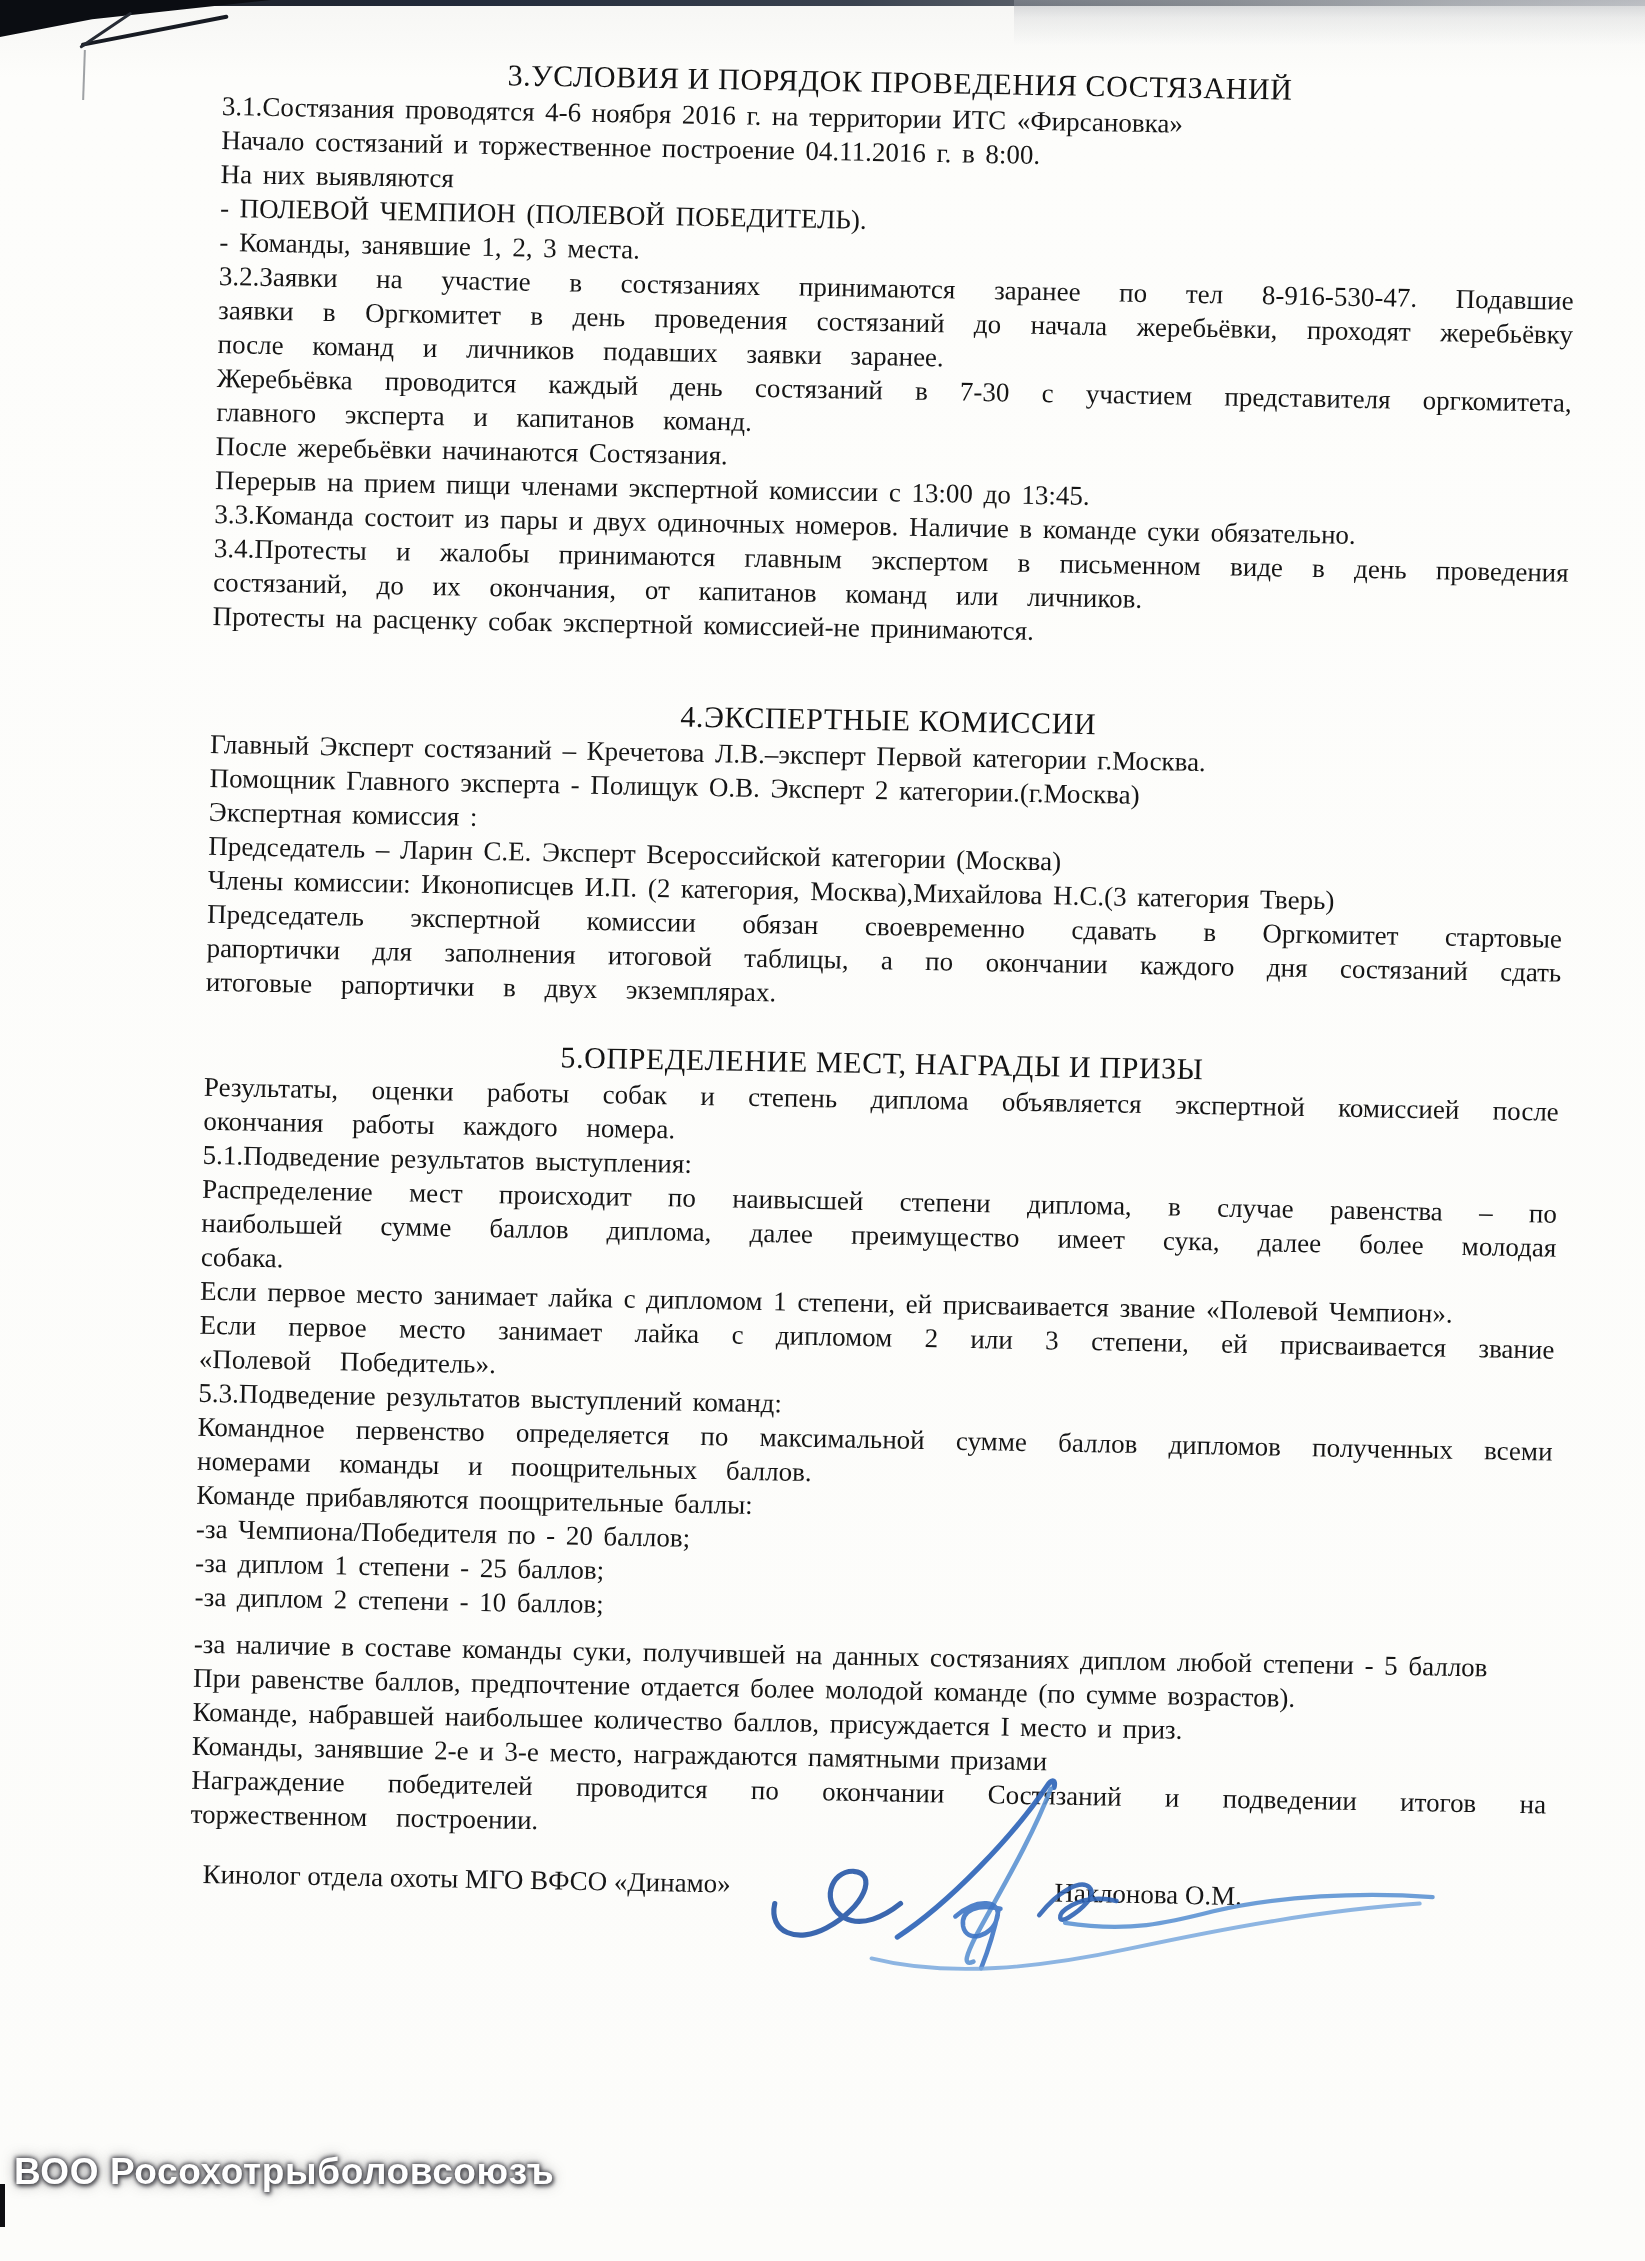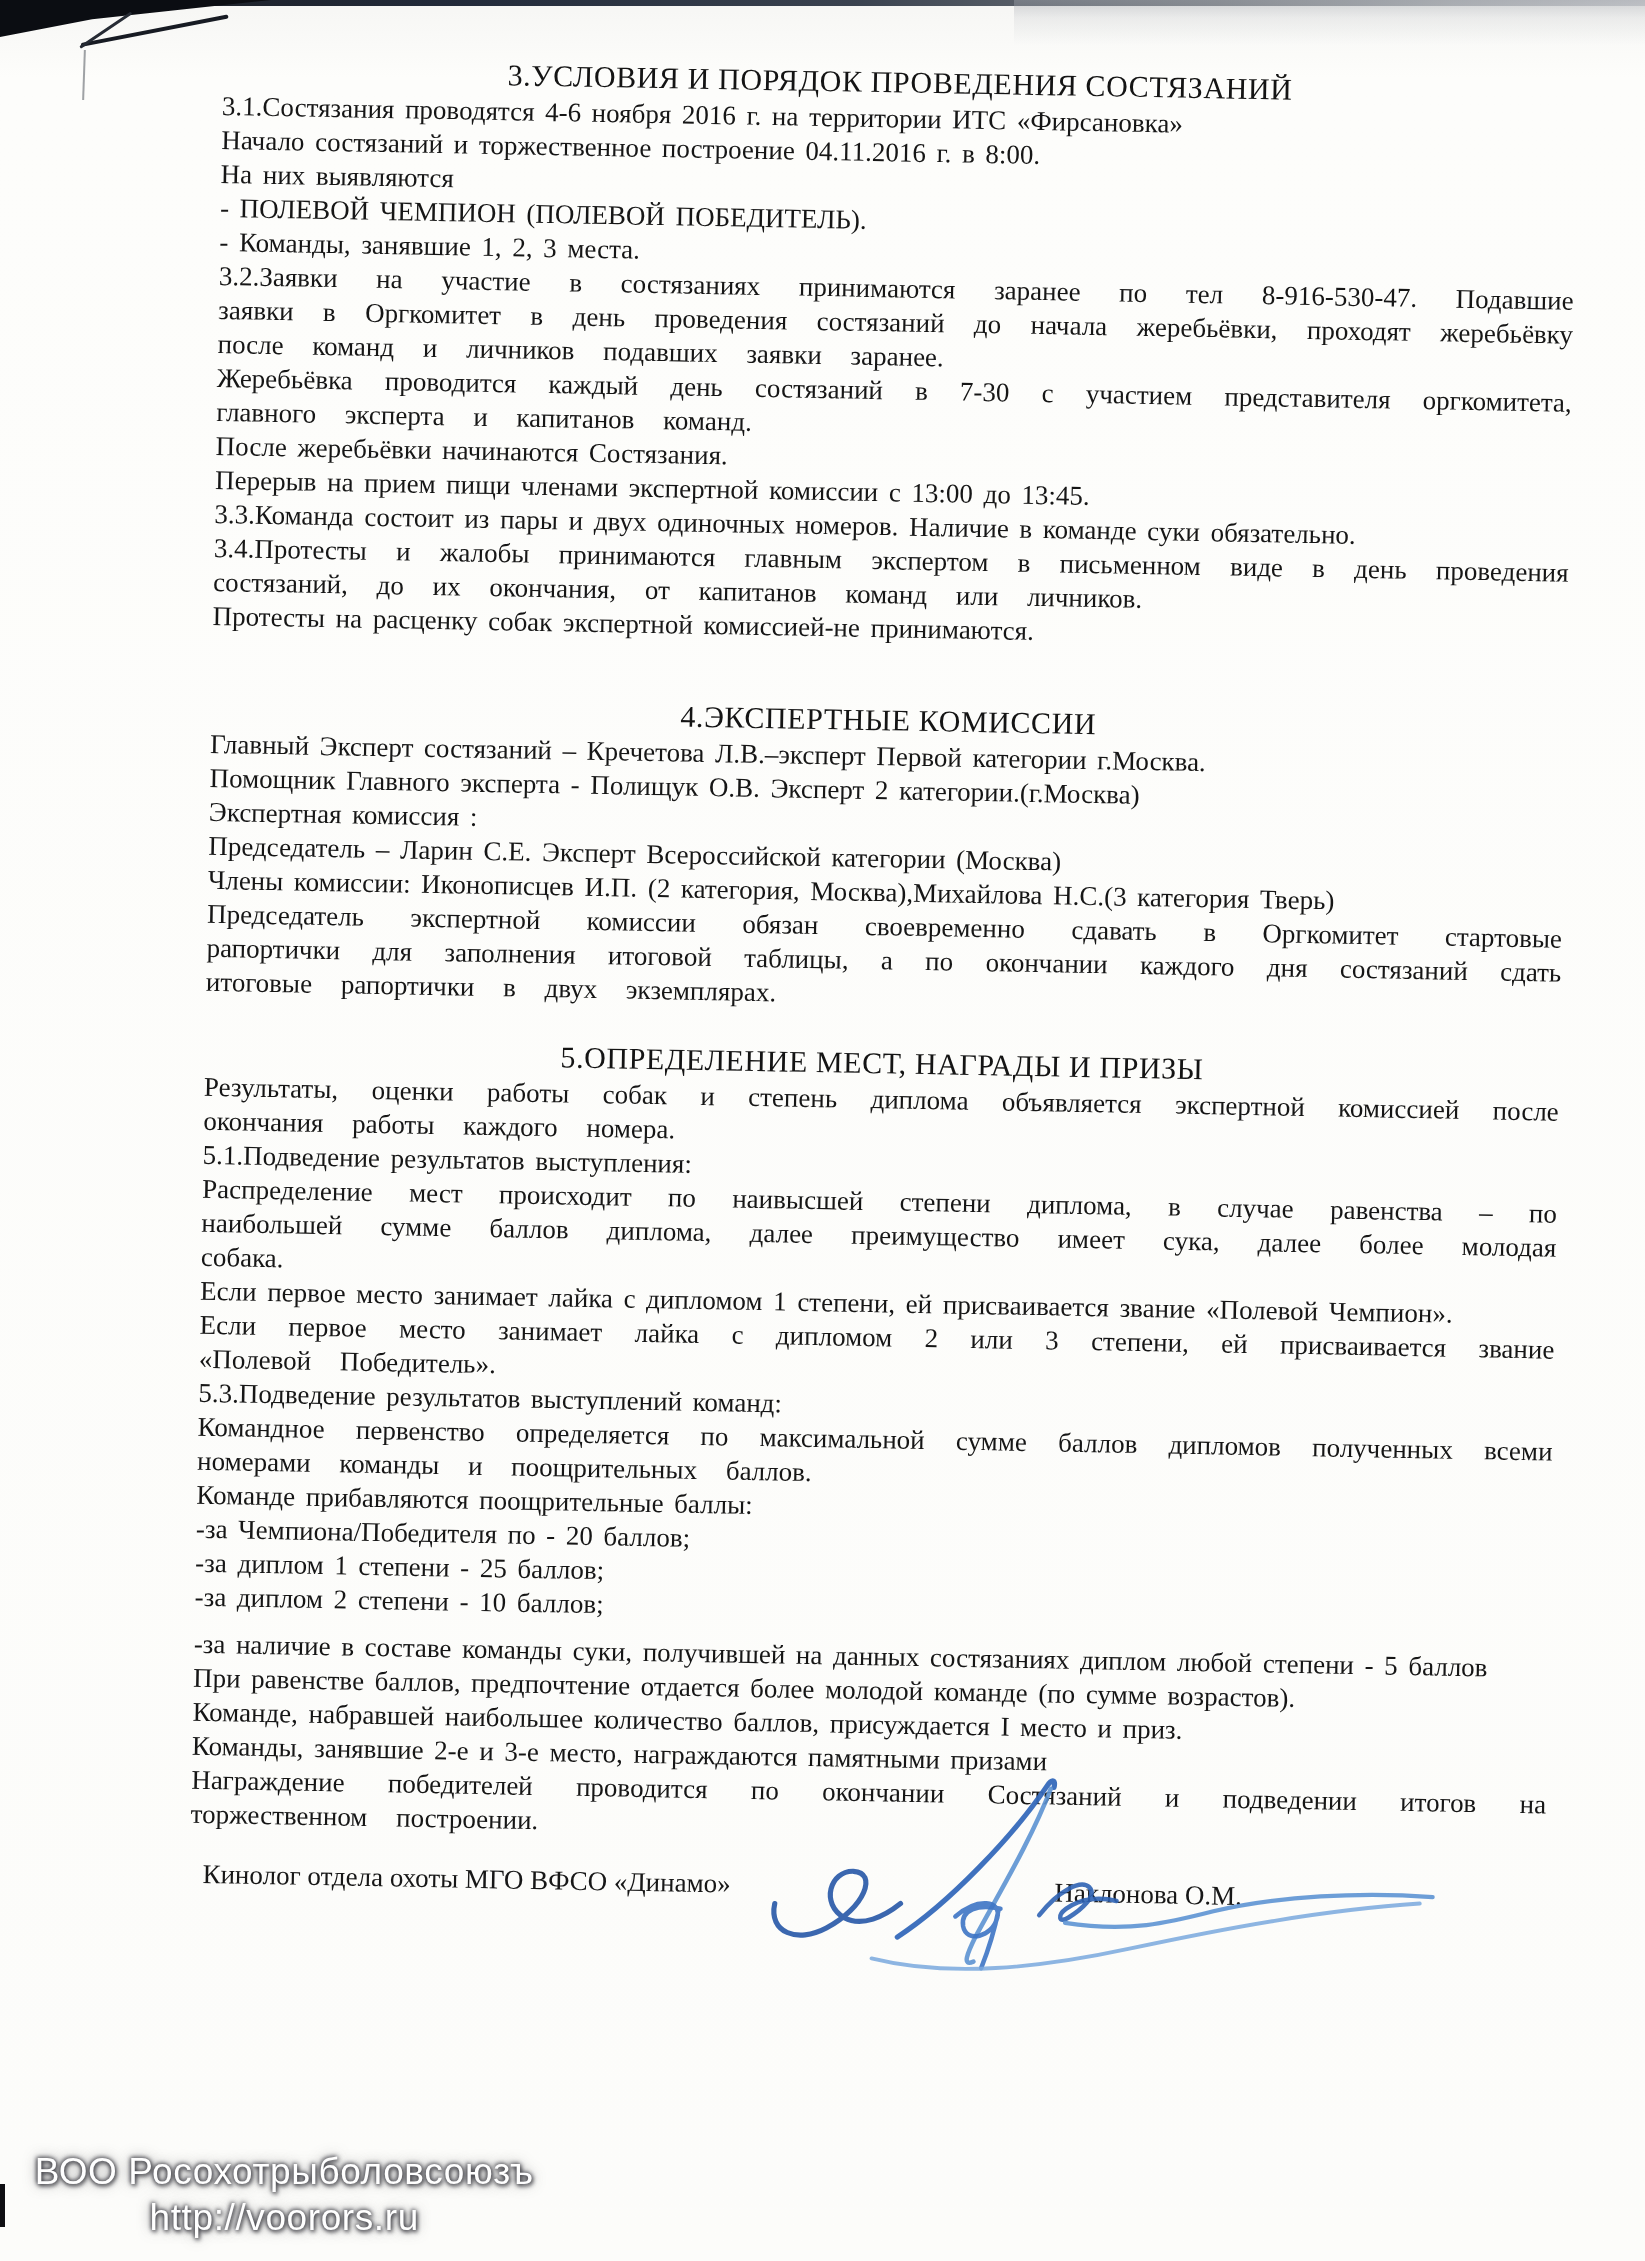--- a/index.html
+++ b/index.html
@@ -83,21 +83,21 @@
   
   .signature-svg{
     position:absolute;left:678px;top:1710px;width:774px;height:271px;
   }
 
   
   .watermark{
     position:absolute;left:9.7px;top:2149px;width:549px;
     text-align:center;
     font-family:"Liberation Sans","DejaVu Sans",sans-serif;
-    font-weight:400;font-size:37px;line-height:46px;
+    font-weight:700;font-size:37px;line-height:46px;
     letter-spacing:0.6px;
     color:#ffffff;
     text-shadow:0 0 5.8px rgba(62,62,68,.95),
                 0 0 13px rgba(72,72,78,.65),
                 1.3px 1.9px 4.5px rgba(45,45,50,.85),
                -1.3px -1.3px 3.9px rgba(90,90,96,.55);
   }
 </style>
 </head>
 <body>
@@ -165,17 +165,16 @@
     <path d="M 340,352 C 420,300 520,195 572,118 C 580,106 586,108 583,120" stroke="#3569bb" stroke-width="8" stroke-linecap="round" opacity="0.95"></path>
     <path d="M 578,122 C 548,200 500,280 462,350 C 448,378 440,398 458,390" stroke="#5c92d2" stroke-width="7" stroke-linecap="round" opacity="0.9"></path>
     <path d="M 430,320 C 465,290 502,295 495,322 C 487,352 447,362 442,335 C 438,310 465,300 500,308 M 497,310 C 490,345 478,380 470,400" stroke="#3d74c4" stroke-width="7" stroke-linecap="round" opacity="0.9"></path>
     <path d="M 560,318 C 590,280 625,262 638,275 C 650,288 625,310 605,322 C 590,331 588,318 602,308 C 625,291 655,290 680,296" stroke="#2f63b4" stroke-width="7" stroke-linecap="round" opacity="0.9"></path>
     <path d="M 600,330 C 700,345 760,330 830,312 C 930,288 1060,282 1170,290" stroke="#5d94d3" stroke-width="6.5" stroke-linecap="round" opacity="0.9"></path>
     <path d="M 300,385 C 420,415 560,400 700,370 C 850,338 1000,310 1150,300" stroke="#79a8dd" stroke-width="6" stroke-linecap="round" opacity="0.85"></path>
   </svg>
 
   <div class="watermark">
     <div>ВОО Росохотрыболовсоюзъ</div>
-    <div>http://voorors.ru</div>
   </div>
 
 </div>
 
 
 </body></html>

